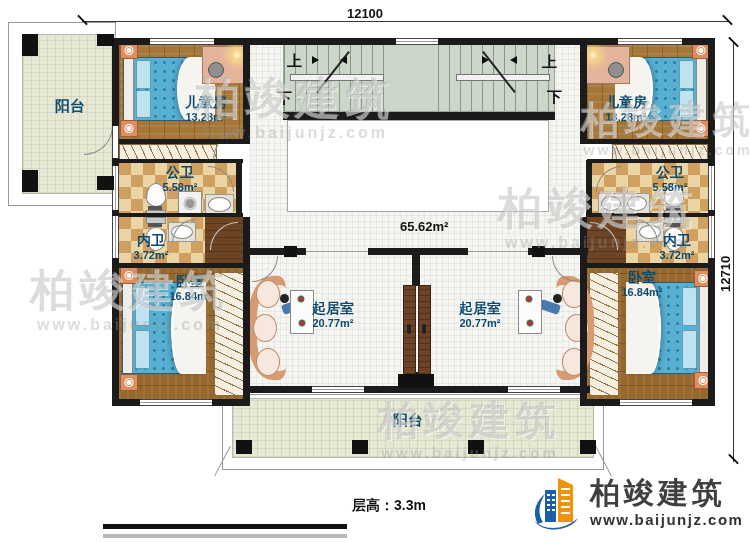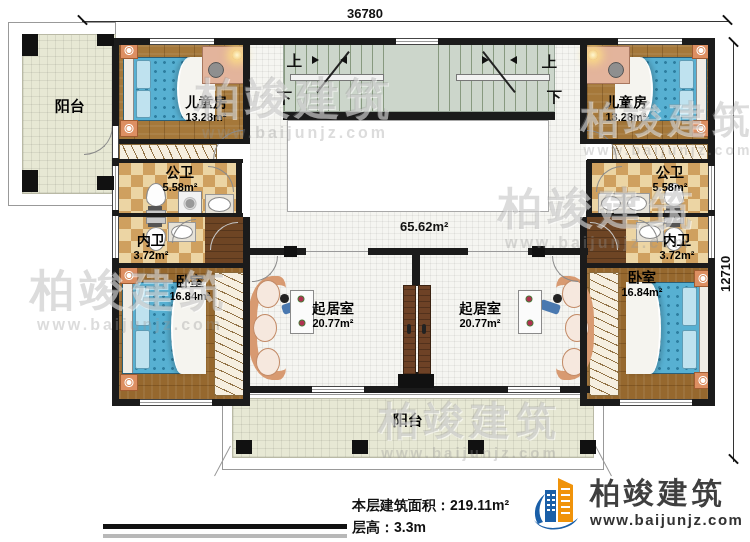--- a/index.html
+++ b/index.html
@@ -49,21 +49,21 @@
   .basin{position:absolute;inset:2px;background:#fff;border:1px solid #888;border-radius:50%;}
   .door-panel{position:absolute;width:11px;height:88px;background:#6e4226;border:1px solid #3a2312;background-image:repeating-linear-gradient(0deg,rgba(0,0,0,0.25) 0 1px,transparent 1px 6px);z-index:32;}
   .handle{position:absolute;width:4px;height:10px;background:#222;border-radius:2px;}
   .arc{position:absolute;border:1px solid #8a8a8a;z-index:12;box-sizing:border-box;}
   .arc-tl{border-right:none!important;border-bottom:none!important;border-radius:100% 0 0 0;}
   .arc-tr{border-left:none!important;border-bottom:none!important;border-radius:0 100% 0 0;}
   .arc-bl{border-right:none!important;border-top:none!important;border-radius:0 0 0 100%;}
   .arc-br{border-left:none!important;border-top:none!important;border-radius:0 0 100% 0;}
   .col{position:absolute;background:#111;z-index:33;}
   
-  .lbl{position:absolute;z-index:40;display:flex;flex-direction:column;align-items:center;color:#000000;line-height:1.12;text-align:center;}
+  .lbl{position:absolute;z-index:40;display:flex;flex-direction:column;align-items:center;color:#0c4a6e;line-height:1.12;text-align:center;}
   .lbl .nm{font-size:14px;font-weight:bold;white-space:nowrap;}
   .lbl .ar{font-size:11px;font-weight:bold;white-space:nowrap;}
   .biglbl{position:absolute;z-index:40;font-size:15px;font-weight:bold;color:#111;white-space:nowrap;}
   .stairlbl{position:absolute;z-index:40;font-size:15px;font-weight:bold;color:#111;}
   .dim{position:absolute;z-index:45;font-size:13px;font-weight:bold;color:#111;}
   .dimline{position:absolute;background:#333;z-index:44;}
   .dtick{position:absolute;width:13px;height:2px;background:#111;transform:rotate(45deg);z-index:45;}
   .dimv{writing-mode:vertical-rl;transform:rotate(180deg);}
   .s-arrow{position:absolute;width:2px;background:#222;z-index:10;}
   .tri{position:absolute;width:0;height:0;border-top:4px solid transparent;border-bottom:4px solid transparent;z-index:10;}
@@ -87,21 +87,21 @@
   .persp{position:absolute;width:1px;background:#999;z-index:2;}
 </style>
 </head>
 <body>
 
 <div class="canvas">
 
   <div class="dimline" style="left:82px;top:21px;width:646px;height:1px;"></div>
   <div class="dtick" style="left:76px;top:19px;"></div>
   <div class="dtick" style="left:721px;top:19px;"></div>
-  <div class="dim" style="left:330px;top:6px;width:70px;text-align:center;">36780</div>
+  <div class="dim" style="left:330px;top:6px;width:70px;text-align:center;">12100</div>
   <div class="dimline" style="left:733px;top:42px;width:1px;height:420px;"></div>
   <div class="dtick" style="left:727px;top:41px;"></div>
   <div class="dtick" style="left:727px;top:458px;"></div>
   <div class="dim dimv" style="left:718px;top:228px;height:64px;">12710</div>
 
   <div class="outline" style="left:8px;top:22px;width:108px;height:184px;"></div>
   <div class="btile abs" style="left:22px;top:34px;width:92px;height:158px;z-index:3;"></div>
   <div class="col" style="left:22px;top:34px;width:16px;height:22px;"></div>
   <div class="col" style="left:22px;top:170px;width:16px;height:22px;"></div>
   <div class="col" style="left:97px;top:34px;width:17px;height:12px;"></div>
@@ -383,21 +383,20 @@
     <div class="s">www.baijunjz.com</div>
   </div>
   <div class="wm" style="left:378px;top:400px;">
     <div class="t" style="font-size:40px;">柏竣建筑</div>
     <div class="s" style="font-size:15px;">www.baijunjz.com</div>
   </div>
 
   <div class="f-bar1"></div>
   <div class="f-bar2"></div>
   <div class="f-info">
-    <div><span>本层建筑面积：</span><span>219.11m²</span></div>
     <div><span>层高：</span><span>3.3m</span></div>
   </div>
   <div class="logo">
     <svg width="54" height="58" viewBox="0 0 54 58">
       <path d="M10 50 C4 40 7 28 17 20 C10 31 10 41 15 48 Z" fill="#1a5fa8"></path>
       <path d="M6 46 C14 56 34 58 50 44 C42 58 14 60 6 46 Z" fill="#1a5fa8"></path>
       <rect x="17" y="16" width="11" height="32" fill="#1a5fa8"></rect>
       <rect x="19" y="20" width="3" height="2" fill="#fff"></rect>
         <rect x="24" y="20" width="3" height="2" fill="#fff"></rect>
       <rect x="19" y="25" width="3" height="2" fill="#fff"></rect>

